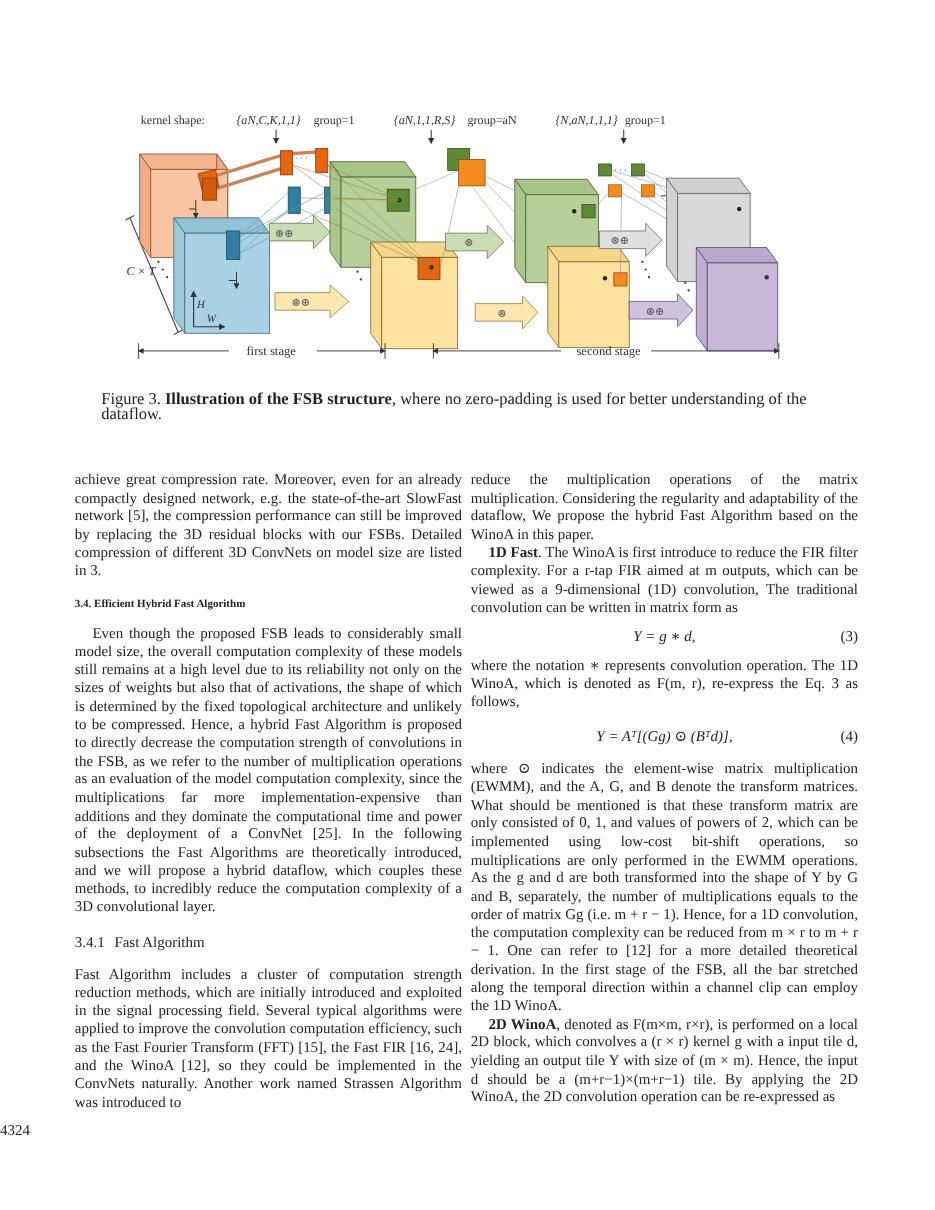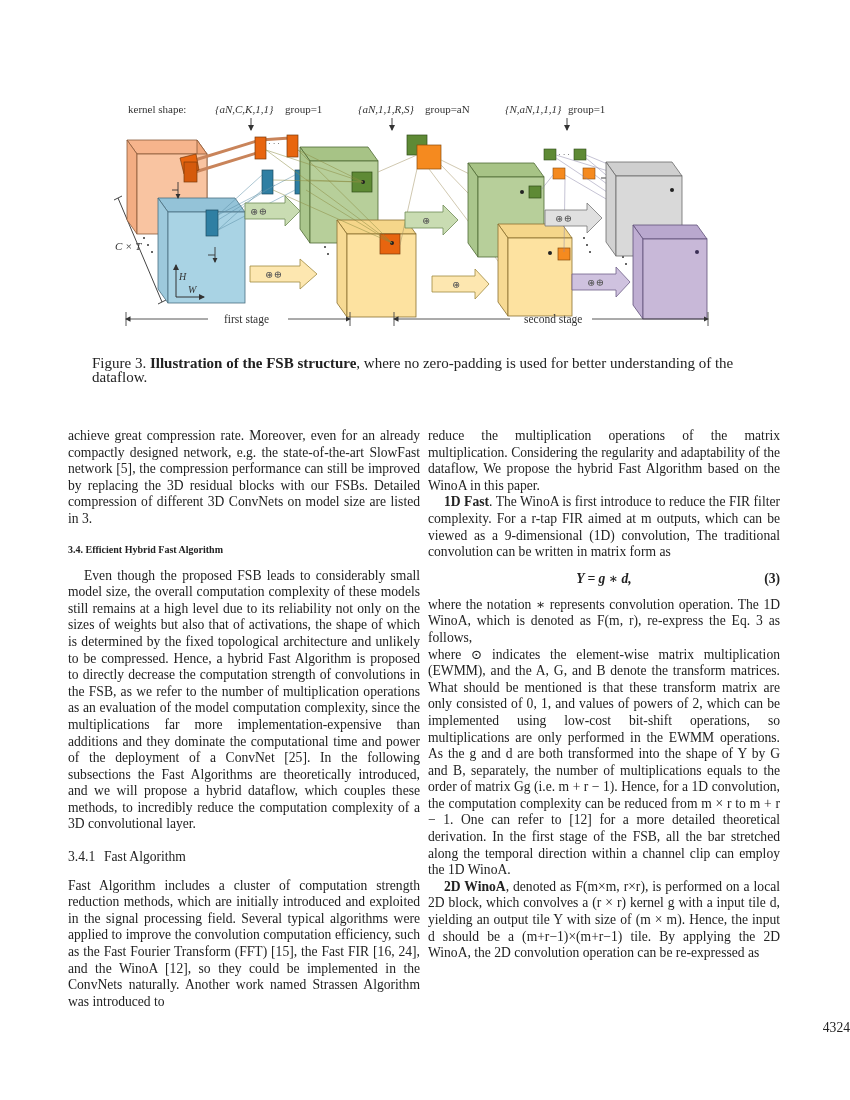--- a/index.html
+++ b/index.html
@@ -9,24 +9,24 @@
   .caption{position:absolute;left:92px;top:356px;width:680px;font-size:15px;line-height:14px;color:#222;}
   .caption b{font-weight:bold;}
   .col{position:absolute;top:412px;width:352px;font-size:13.6px;line-height:16.6px;text-align:justify;margin-top:16px;}
   .col.left{left:68px;}
   .col.right{left:428px;}
   .col p{margin:0;}
   .col .indent{text-indent:16px;}
   .sec{font-weight:bold;font-size:10px;margin:13px 0 9px 0;line-height:18px;}
   .subsec{font-weight:normal;font-size:13.6px;margin:16px 0 12px 0;}
   .subsec .num{display:inline-block;width:36px;}
-  .eq{position:relative;text-align:center;margin:9px 0 9px 0;height:18px;line-height:18px;font-weight:bold;}
+  .eq{position:relative;text-align:center;margin:9px 0 9px 0;height:18px;line-height:18px;}
   .eq .body{font-style:italic;}
   .eq .eqnum{position:absolute;right:0;top:0;font-style:normal;}
-  .pagenum{position:absolute;left:0;width:850px;top:1020px;text-align:right;font-size:13.6px;}
+  .pagenum{position:absolute;left:0;width:850px;top:1020px;text-align:left;font-size:13.6px;}
 </style>
 </head>
 <body>
 
 <div class="figure">
 <svg viewBox="0 0 650 245" xmlns="http://www.w3.org/2000/svg">
   <defs>
     <marker id="ah" markerWidth="6" markerHeight="6" refX="5" refY="3" orient="auto">
       <path d="M0,0 L6,3 L0,6 z" fill="#333"></path>
     </marker>
@@ -264,17 +264,21 @@
 </div>
 
 <div class="col right">
   <p>reduce the multiplication operations of the matrix multiplication. Considering the regularity and adaptability of the dataflow, We propose the hybrid Fast Algorithm based on the WinoA in this paper.</p>
   <p class="indent"><b>1D Fast</b><span>. The WinoA is first introduce to reduce the FIR filter complexity. For a r-tap FIR aimed at m outputs, which can be viewed as a 9-dimensional (1D) convolution, The traditional convolution can be written in matrix form as</span></p>
   <div class="eq">
     <span class="body">Y = g ∗ d,</span>
     <span class="eqnum">(3)</span>
   </div>
   <p>where the notation ∗ represents convolution operation. The 1D WinoA, which is denoted as F(m, r), re-express the Eq. 3 as follows,</p>
+  <div class="eq" style="margin-top:14px;margin-bottom:12px;">
+    <span class="body">Y = Aᵀ[(Gg) ⊙ (Bᵀd)],</span>
+    <span class="eqnum">(4)</span>
+  </div>
   <p>where ⊙ indicates the element-wise matrix multiplication (EWMM), and the A, G, and B denote the transform matrices. What should be mentioned is that these transform matrix are only consisted of 0, 1, and values of powers of 2, which can be implemented using low-cost bit-shift operations, so multiplications are only performed in the EWMM operations. As the g and d are both transformed into the shape of Y by G and B, separately, the number of multiplications equals to the order of matrix Gg (i.e. m + r − 1). Hence, for a 1D convolution, the computation complexity can be reduced from m × r to m + r − 1. One can refer to [12] for a more detailed theoretical derivation. In the first stage of the FSB, all the bar stretched along the temporal direction within a channel clip can employ the 1D WinoA.</p>
   <p class="indent"><b>2D WinoA</b><span>, denoted as F(m×m, r×r), is performed on a local 2D block, which convolves a (r × r) kernel g with a input tile d, yielding an output tile Y with size of (m × m). Hence, the input d should be a (m+r−1)×(m+r−1) tile. By applying the 2D WinoA, the 2D convolution operation can be re-expressed as</span></p>
 </div>
 
 <div class="pagenum">4324</div>
 
 </body></html>

